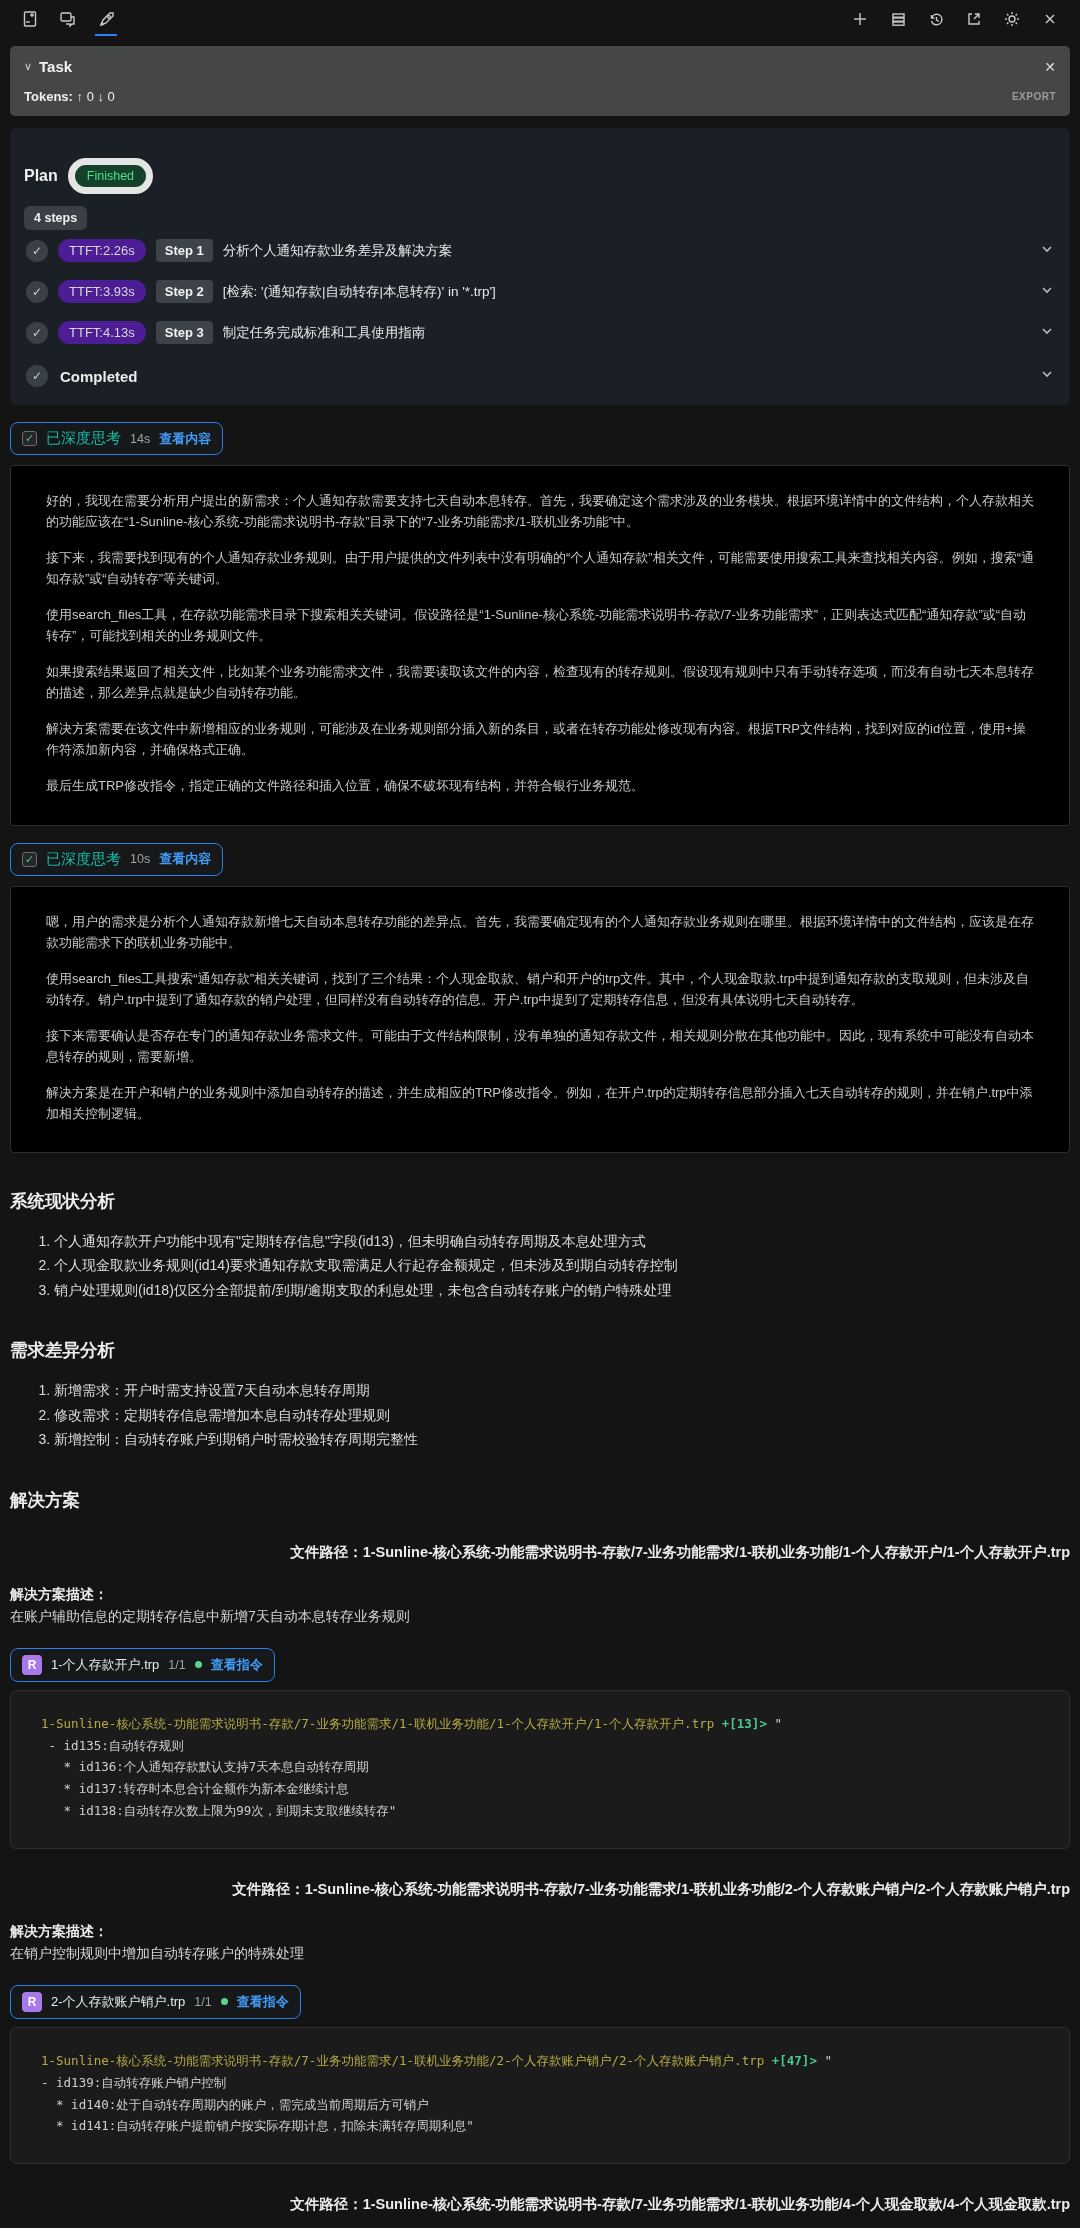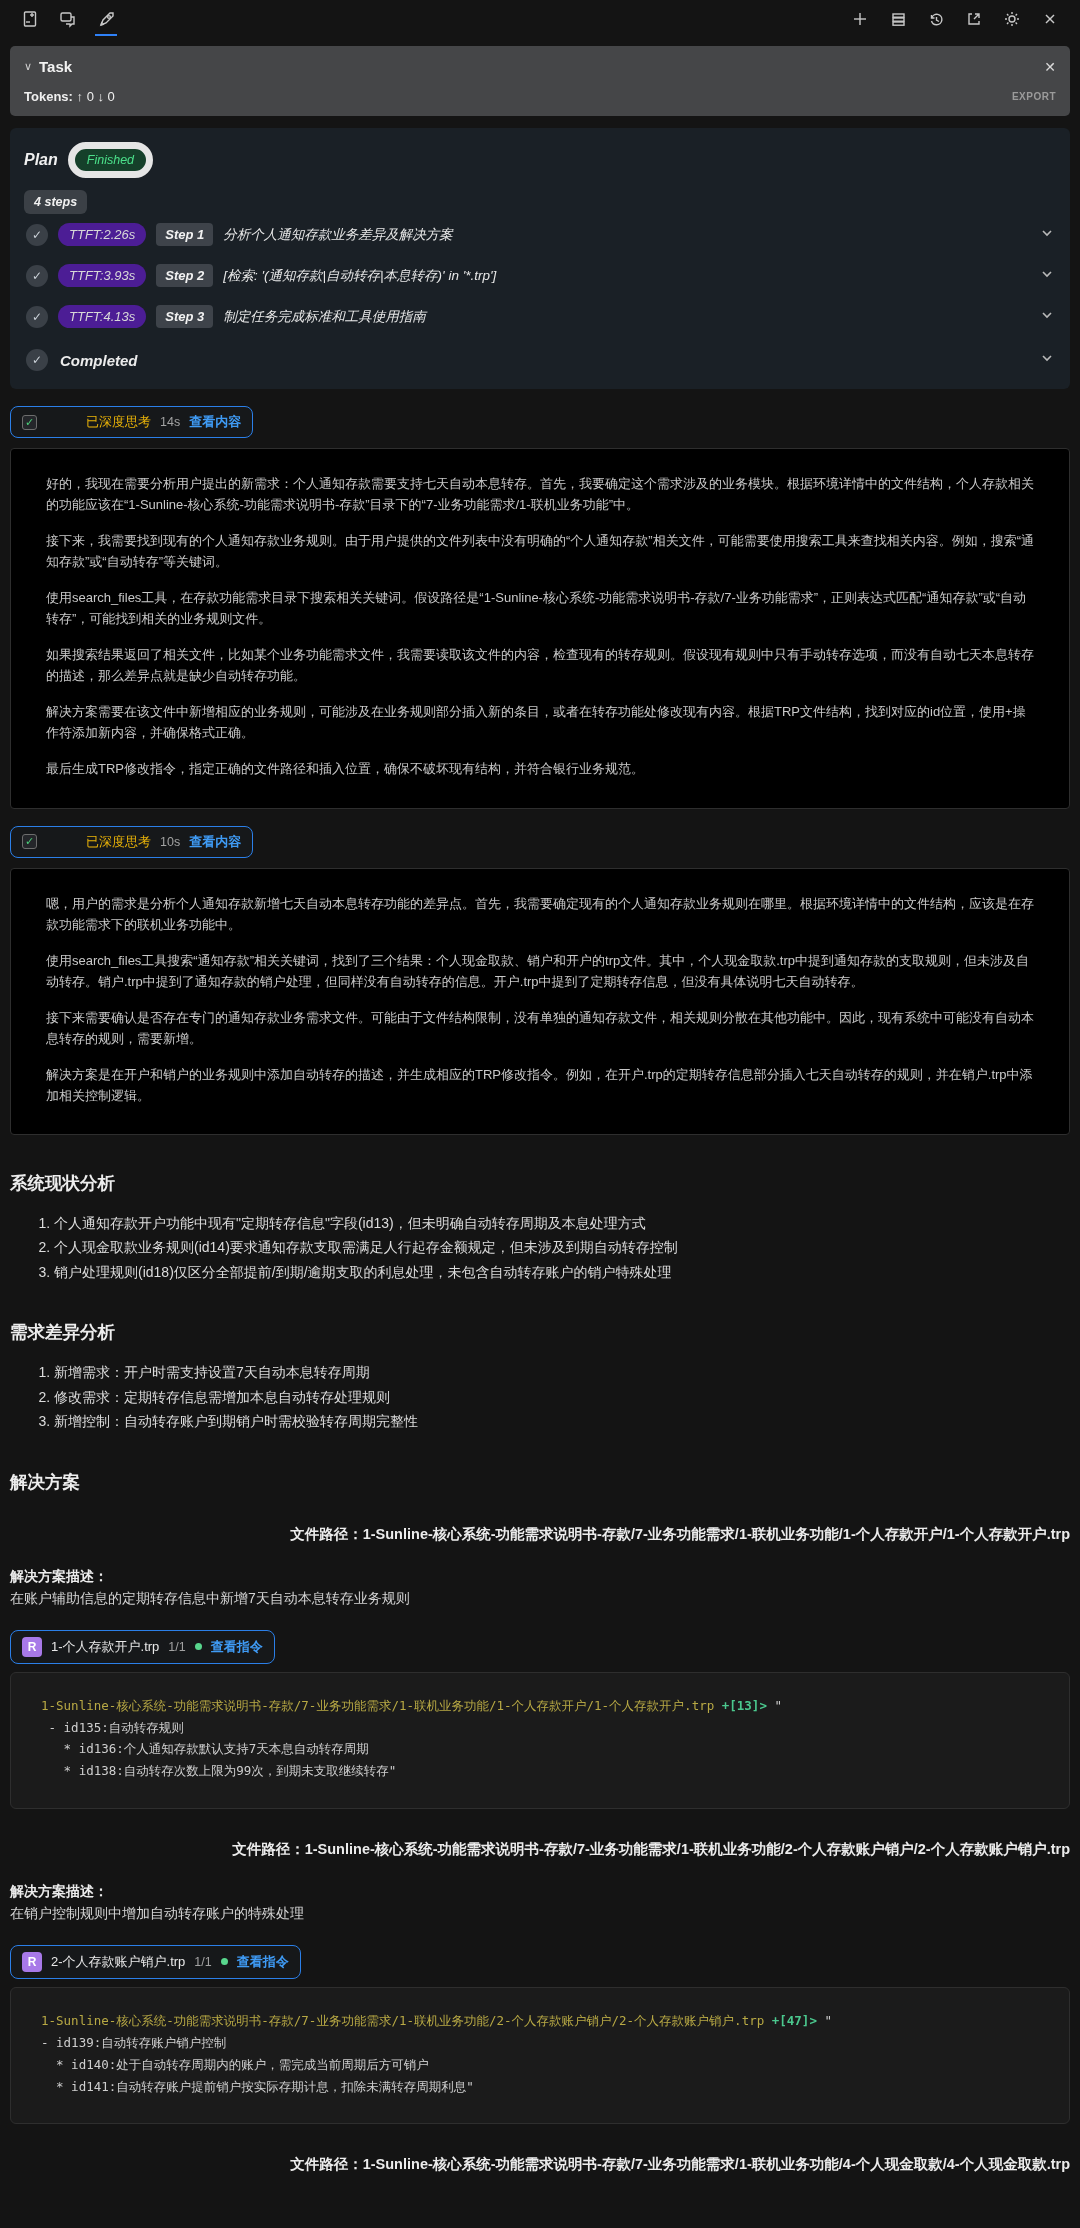--- a/index.html
+++ b/index.html
@@ -21,39 +21,39 @@
   .caret { color:#cfcfcf; font-size:11px; }
   .task-title { font-weight:bold; font-size:15px; color:#f2f2f2; }
   .task-close { color:#d9d9d9; font-size:14px; cursor:pointer; }
   .task-body { padding:6px 14px 2px; font-size:13.5px; line-height:1.6; color:#f0f0f0; }
   .task-foot { display:flex; align-items:center; justify-content:space-between; padding:10px 14px 12px; }
   .tokens { font-size:13px; color:#f0f0f0; }
   .tokens b { font-weight:bold; }
   .export-btn { font-size:10px; font-weight:bold; letter-spacing:.5px; color:#9b9b9b; cursor:pointer; }
 
   
-  .plan-panel { background:#1a2026; border-radius:6px; margin-top:12px; padding:14px 14px 8px;font-style:italic; }
+  .plan-panel { background:#1a2026; border-radius:6px; margin-top:12px; padding:30px 14px 8px; }
   .plan-head { display:flex; align-items:center; gap:10px; }
   .plan-title { font-size:16px; font-weight:bold; color:#f0f0f0; }
   .pill-finished { background:#15402a; color:#4be08a; border:7px solid #e5e5e5; border-radius:999px; font-size:12.5px; padding:4px 12px; }
   .pill-steps { display:inline-block; background:#3b4046; color:#f0f0f0; font-weight:bold; border-radius:6px; font-size:12.5px; padding:5px 10px; margin-top:12px; }
   .step-row { display:flex; align-items:center; gap:10px; padding:9px 2px; cursor:pointer; }
   .check-circle { width:22px; height:22px; min-width:22px; border-radius:50%; background:#3a4047; color:#cdd3da; font-size:12px; display:flex; align-items:center; justify-content:center; }
   .pill-ttft { background:#4c1d95; color:#d8d8d8; border-radius:999px; font-size:13px; padding:4px 11px; white-space:nowrap; }
   .step-badge { background:#3e434a; color:#f2f2f2; font-weight:bold; border-radius:4px; font-size:13px; padding:4px 9px; white-space:nowrap; }
   .step-text { font-size:13.5px; color:#e8e8e8; flex:1 1 auto; }
   .row-chevron { color:#b9b9b9; }
   .row-chevron svg { stroke:#b9b9b9; fill:none; stroke-width:1.6; }
   .completed-row { display:flex; align-items:center; gap:12px; padding:12px 2px 10px; cursor:pointer; }
   .completed-label { font-size:15px; font-weight:bold; color:#ececec; flex:1 1 auto; }
 
   
   .think-badge { display:inline-flex; align-items:center; gap:9px; border:1.5px solid #2b7fe8; border-radius:8px; padding:6px 11px; margin-top:17px; background:#16181a; }
   .think-check { width:15px; height:15px; border:1px solid #6d6d6d; border-radius:3px; background:#24262a; color:#4bd07a; font-size:11px; display:flex; align-items:center; justify-content:center; }
-  .think-label { font-size:13px; color:#eab308;margin-left:40px; }
+  .think-label { font-size:15px; color:#14b8a6; }
   .think-dur { font-size:12.5px; color:#a2a2a2; }
   .link-blue { font-size:13px; color:#3f9bf5; font-weight:bold; cursor:pointer; }
 
   
   .think-box { background:#000000; border:1px solid #2e2e2e; border-radius:4px; margin-top:10px; padding:24px 35px; }
   .think-box p { font-size:13px; line-height:1.62; color:#c9c9c9; margin-bottom:15px; }
   .think-box p:last-child { margin-bottom:4px; }
 
   
   .section-h { font-size:17.5px; font-weight:bold; color:#ededed; margin-top:36px; }
@@ -265,20 +265,21 @@
     <span class="r-chip">R</span>
     <span class="file-name">1-个人存款开户.trp</span>
     <span class="file-count">1/1</span>
     <span class="green-dot"></span>
     <span class="link-blue">查看指令</span>
   </div>
   <div class="code-box">
     <div class="code-line"><span class="code-path">1-Sunline-核心系统-功能需求说明书-存款/7-业务功能需求/1-联机业务功能/1-个人存款开户/1-个人存款开户.trp </span><span class="code-op">+[13]&gt;</span><span class="code-quote"> "</span></div>
     <div class="code-line"> - id135:自动转存规则</div>
     <div class="code-line">   * id136:个人通知存款默认支持7天本息自动转存周期</div>
+    <div class="code-line">   * id137:转存时本息合计金额作为新本金继续计息</div>
     <div class="code-line">   * id138:自动转存次数上限为99次，到期未支取继续转存"</div>
   </div>
 
   
   <div class="path-line">文件路径：1-Sunline-核心系统-功能需求说明书-存款/7-业务功能需求/1-联机业务功能/2-个人存款账户销户/2-个人存款账户销户.trp</div>
   <div class="desc-label">解决方案描述：</div>
   <div class="desc-text">在销户控制规则中增加自动转存账户的特殊处理</div>
   <div class="file-badge">
     <span class="r-chip">R</span>
     <span class="file-name">2-个人存款账户销户.trp</span>

